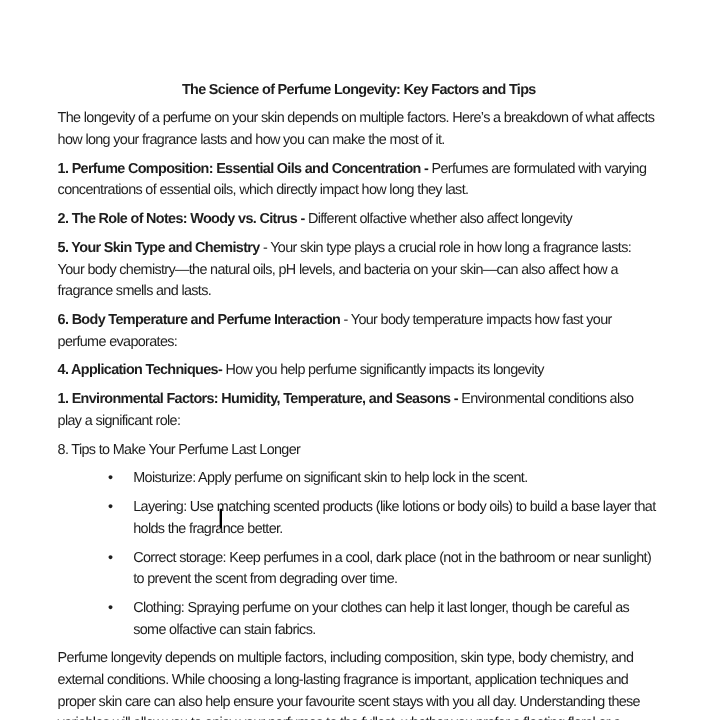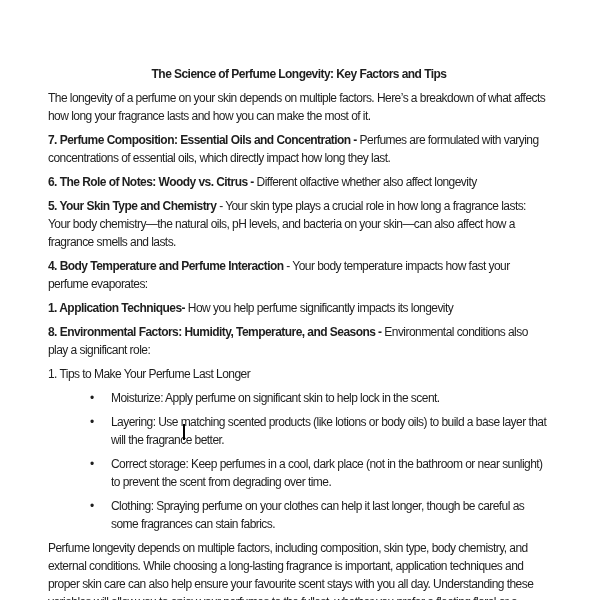--- a/index.html
+++ b/index.html
@@ -36,39 +36,39 @@
 </head>
 <body>
 
 <div class="doc">
   <div class="content">
 
     <p class="title">The Science of Perfume Longevity: Key Factors and Tips</p>
 
     <p class="bold">The longevity of a perfume on your skin depends on multiple factors. Here’s a breakdown of what affects how long your fragrance lasts and how you can make the most of it.</p>
 
-    <p><b>7. Perfume Composition: Essential Oils and Concentration -</b><span> Perfumes are formulated with varying concentrations of essential oils, which directly impact how long they last.</span></p>
+    <p><b>1. Perfume Composition: Essential Oils and Concentration -</b><span> Perfumes are formulated with varying concentrations of essential oils, which directly impact how long they last.</span></p>
 
-    <p><b>6. The Role of Notes: Woody vs. Citrus -</b><span> Different olfactive whether also affect longevity</span></p>
+    <p><b>2. The Role of Notes: Woody vs. Citrus -</b><span> Different olfactive whether also affect longevity</span></p>
 
     <p><b>5. Your Skin Type and Chemistry</b><span> - Your skin type plays a crucial role in how long a fragrance lasts: Your body chemistry—the natural oils, pH levels, and bacteria on your skin—can also affect how a fragrance smells and lasts.</span></p>
 
-    <p><b>4. Body Temperature and Perfume Interaction</b><span> - Your body temperature impacts how fast your perfume evaporates:</span></p>
+    <p><b>6. Body Temperature and Perfume Interaction</b><span> - Your body temperature impacts how fast your perfume evaporates:</span></p>
 
-    <p><b>1. Application Techniques-</b><span> How you help perfume significantly impacts its longevity</span></p>
+    <p><b>4. Application Techniques-</b><span> How you help perfume significantly impacts its longevity</span></p>
 
-    <p><b>8. Environmental Factors: Humidity, Temperature, and Seasons -</b><span> Environmental conditions also play a significant role:</span></p>
+    <p><b>1. Environmental Factors: Humidity, Temperature, and Seasons -</b><span> Environmental conditions also play a significant role:</span></p>
 
-    <p class="bold">1. Tips to Make Your Perfume Last Longer</p>
+    <p class="bold">8. Tips to Make Your Perfume Last Longer</p>
 
     <ul class="tips">
       <li><span class="bullet">•</span><span>Moisturize: Apply perfume on significant skin to help lock in the scent.</span></li>
-      <li><span class="bullet">•</span><span>Layering: Use matching scented products (like lotions or body oils) to build a base layer that will the fragrance better.</span></li>
+      <li><span class="bullet">•</span><span>Layering: Use matching scented products (like lotions or body oils) to build a base layer that holds the fragrance better.</span></li>
       <li><span class="bullet">•</span><span>Correct storage: Keep perfumes in a cool, dark place (not in the bathroom or near sunlight) to prevent the scent from degrading over time.</span></li>
-      <li><span class="bullet">•</span><span>Clothing: Spraying perfume on your clothes can help it last longer, though be careful as some fragrances can stain fabrics.</span></li>
+      <li><span class="bullet">•</span><span>Clothing: Spraying perfume on your clothes can help it last longer, though be careful as some olfactive can stain fabrics.</span></li>
     </ul>
 
     <p class="bold">Perfume longevity depends on multiple factors, including composition, skin type, body chemistry, and external conditions. While choosing a long-lasting fragrance is important, application techniques and proper skin care can also help ensure your favourite scent stays with you all day. Understanding these variables will allow you to enjoy your perfumes to the fullest, whether you prefer a fleeting floral or a lingering woody scent.</p>
 
   </div>
 
   <div class="caret"></div>
 </div>
 
 </body></html>

